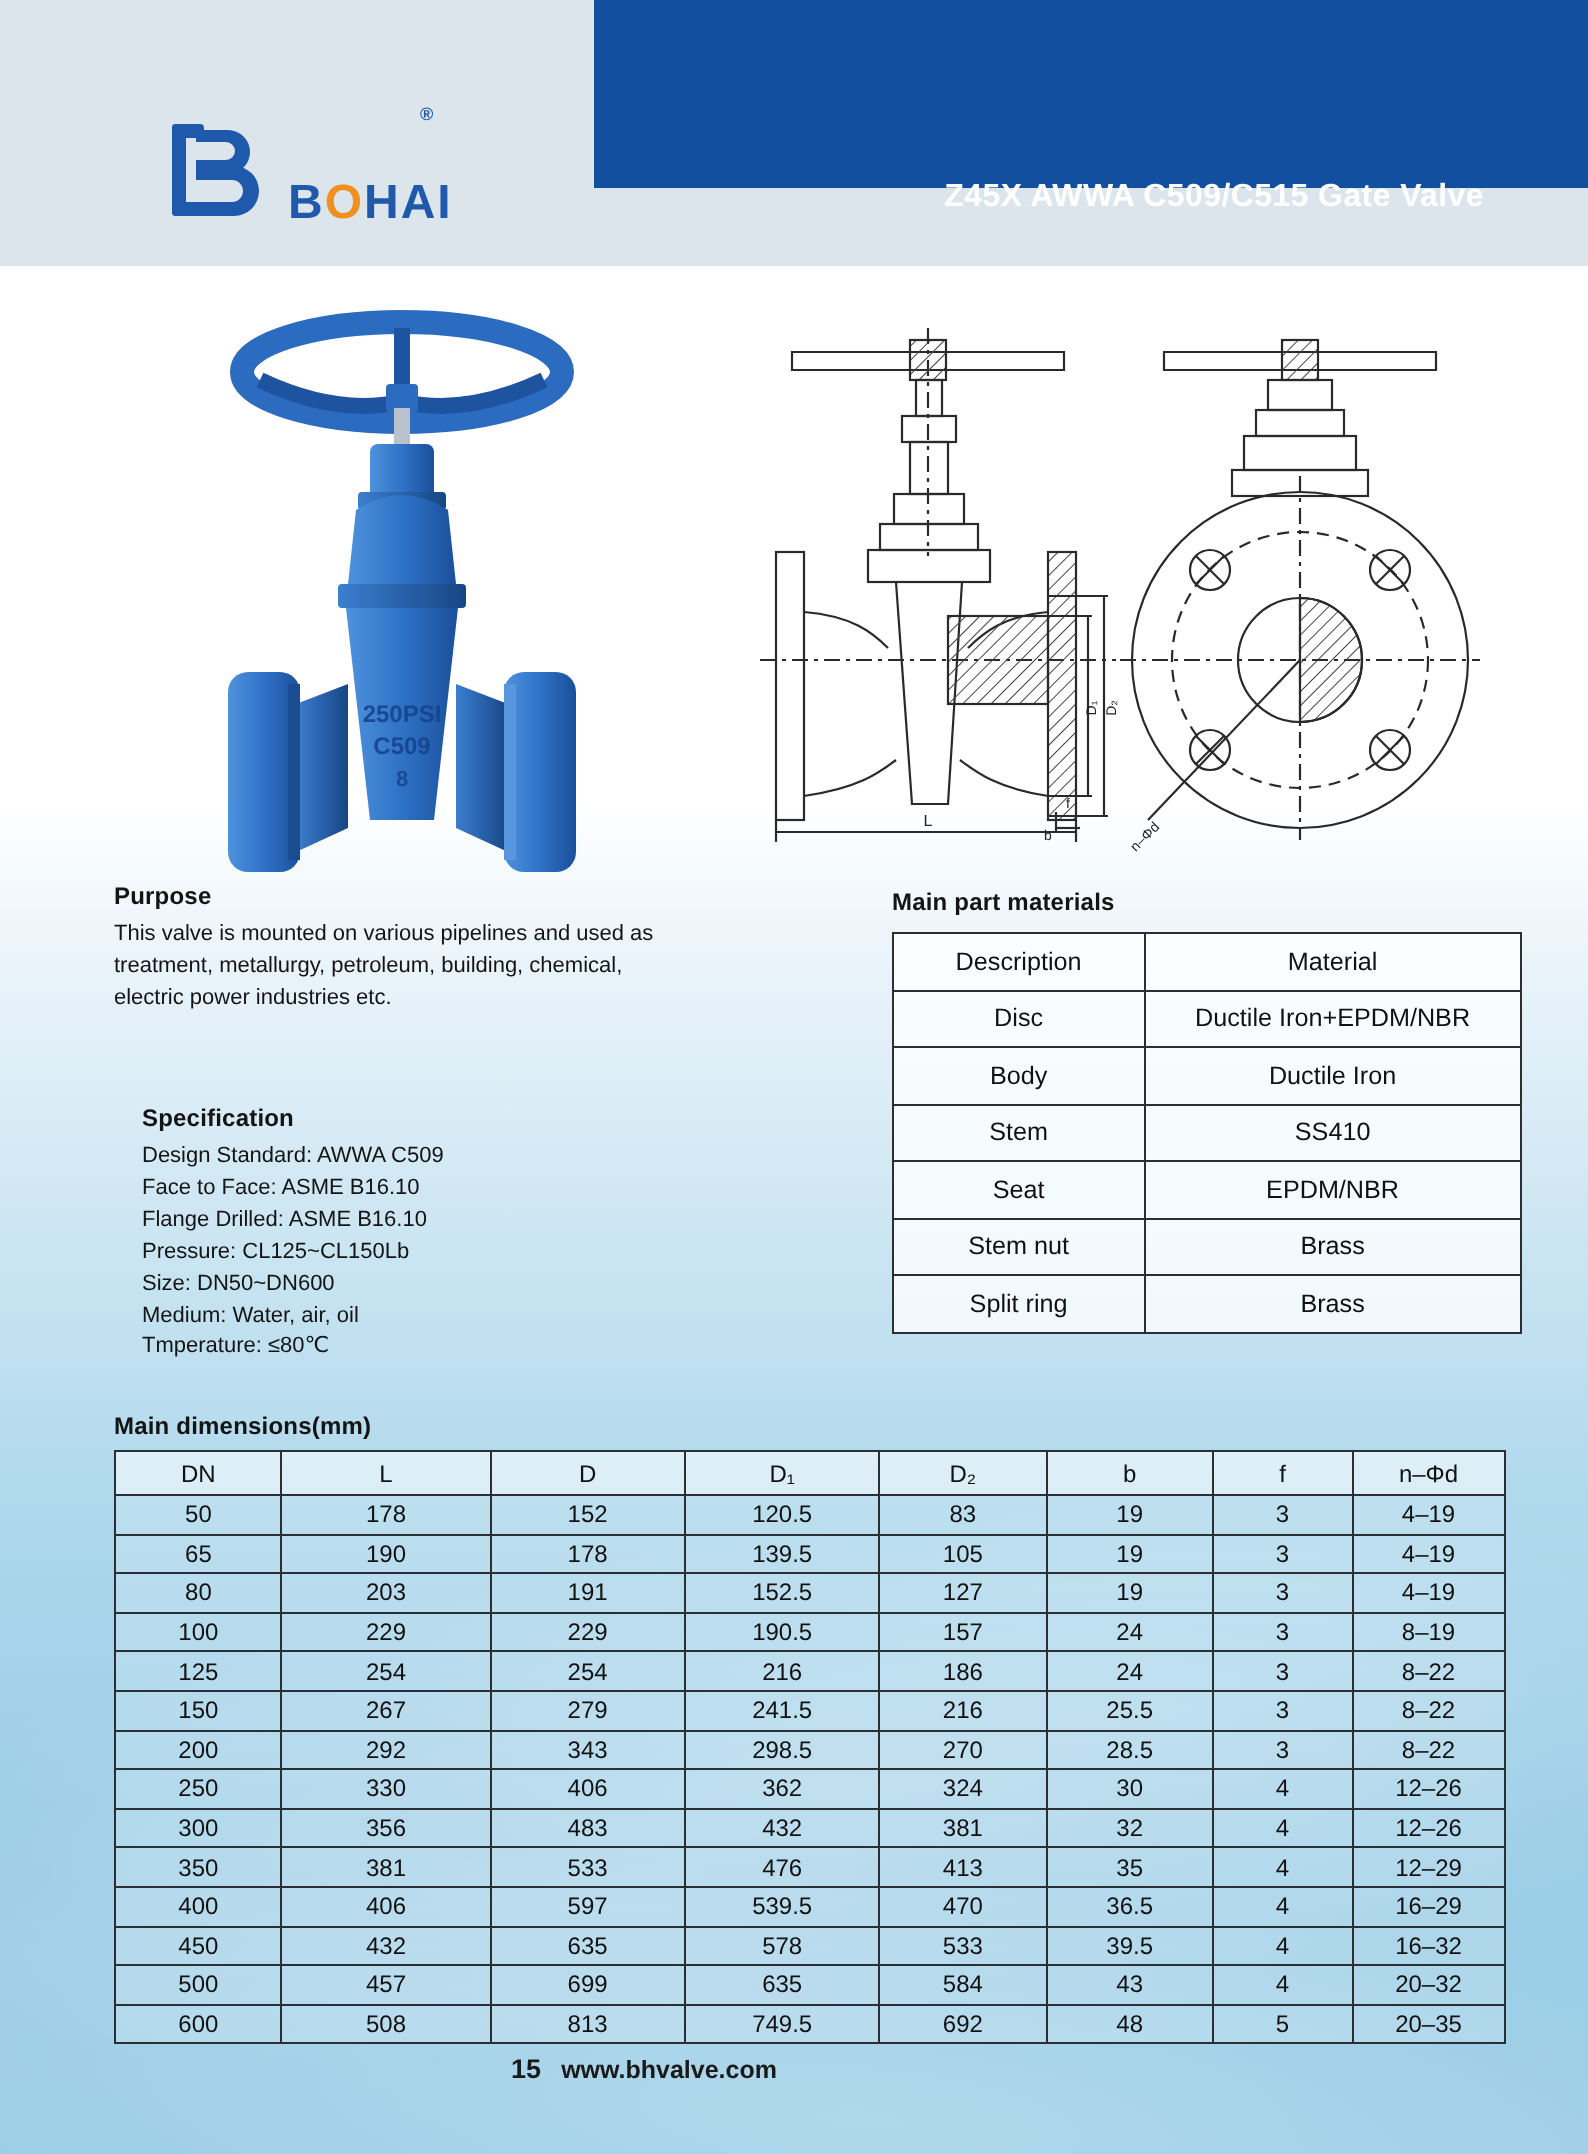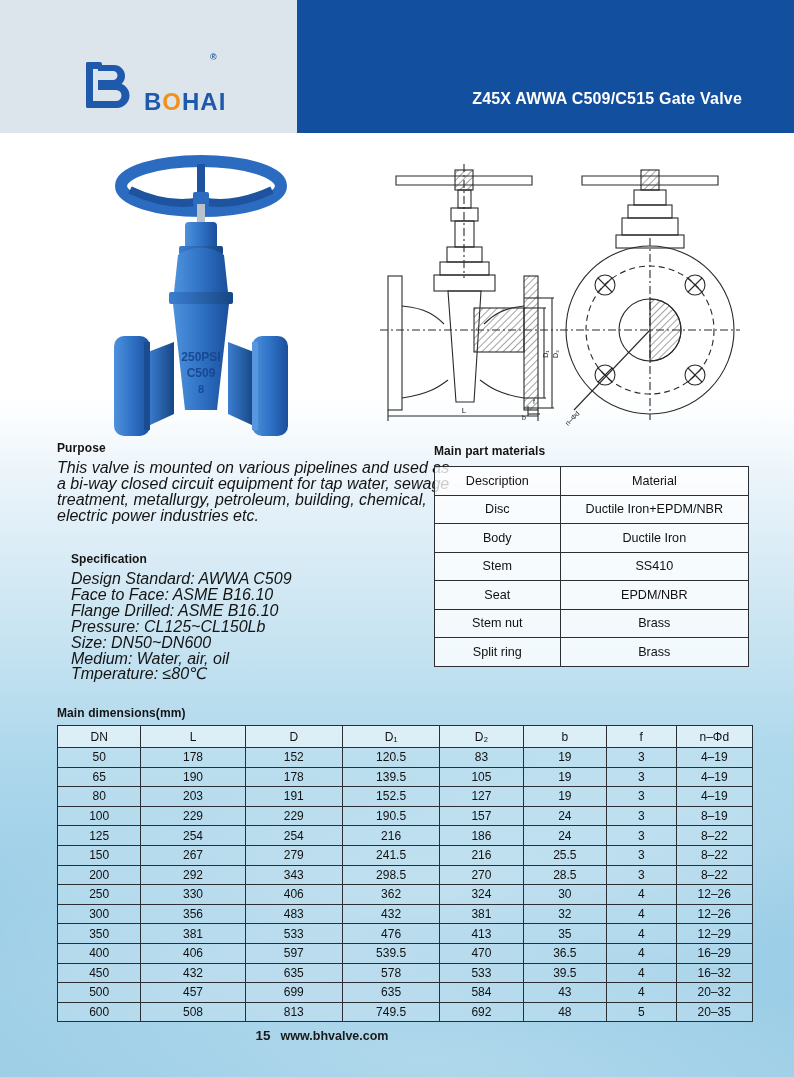--- a/index.html
+++ b/index.html
@@ -6,35 +6,35 @@
   body{font-family:"Liberation Sans","DejaVu Sans",sans-serif;background:#fff;}
   #page{
     position:relative;width:794px;height:1077px;overflow:hidden;
     background:linear-gradient(180deg,#ffffff 0%,#ffffff 37%,#e9f3fa 45%,#cfe7f3 56%,#aed8ec 70%,#9ccee7 84%,#9acde6 100%);
   }
   .swoosh{position:absolute;left:-120px;width:1100px;height:260px;border-radius:50%;
     background:radial-gradient(ellipse at center,rgba(255,255,255,0.22) 0%,rgba(255,255,255,0) 70%);
     transform:rotate(-7deg);pointer-events:none;}
   
   #header{position:absolute;left:0;top:0;width:794px;height:133px;background:#dde5ec;}
-  #header-banner{position:absolute;left:297px;top:0;width:497px;height:133px;background:#124f9e;}
+  #header-banner{position:absolute;left:297px;top:0;width:497px;height:94px;background:#124f9e;}
   #doc-title{position:absolute;right:52px;top:90px;color:#ffffff;font-size:16px;font-weight:700;letter-spacing:.2px;}
   #logo{position:absolute;left:84px;top:56px;display:flex;align-items:flex-end;}
   #logo-mark{position:relative;width:52px;height:58px;}
   #logo-reg{position:absolute;left:126px;top:-4px;font-size:9px;color:#1f59ab;font-weight:700;}
   .brand{font-weight:800;font-size:24px;letter-spacing:1px;line-height:1;margin-left:8px;}
   .brand .blue{color:#1f59ab;}
   .brand .orange{color:#f2901d;}
   
   #photo{position:absolute;left:108px;top:146px;}
   #drawings{position:absolute;left:378px;top:158px;}
   
   .section{position:absolute;color:#111;}
   .section h2{margin:0 0 5px 0;font-size:12px;font-weight:800;color:#141414;letter-spacing:.1px;}
-  .bodyline{font-size:16px;line-height:15.9px;white-space:nowrap;color:#141414;font-style:italic;}
+  .bodyline{font-size:11px;line-height:15.9px;white-space:nowrap;color:#141414;}
   
   .mat-table{border-collapse:collapse;table-layout:fixed;width:315px;margin-top:8px;}
   .mat-table th,.mat-table td{border:1.6px solid #2b2f33;height:27.5px;text-align:center;
     font-size:12.6px;font-weight:400;color:#111;background:rgba(255,255,255,0.78);padding:0;}
   
   .dim-table{border-collapse:collapse;table-layout:fixed;width:696px;margin-top:2px;}
   .dim-table th,.dim-table td{border:1.6px solid #2b2f33;text-align:center;font-size:12px;
     color:#111;padding:0;}
   .dim-table th{height:21px;font-weight:400;background:rgba(255,255,255,0.55);}
   .dim-table td{height:18.6px;background:rgba(255,255,255,0.18);}
@@ -188,40 +188,39 @@
       <text x="156" y="246" text-anchor="middle" font-size="7" fill="#222">f</text>
       <text x="146" y="262" text-anchor="middle" font-size="7" fill="#222">b</text>
       <text x="196" y="262" text-anchor="middle" font-size="7" fill="#222" transform="rotate(-45 196 262)">n–Φd</text>
     </svg>
   </div>
 
   <div class="section" style="left:57px;top:441px;">
     <h2>Purpose</h2>
     <div>
         <div class="bodyline">This valve is mounted on various pipelines and used as</div>
-        <div class="bodyline"> a bi-way closed circuit equipment for tap water, sewage</div>
         <div class="bodyline"> treatment, metallurgy, petroleum, building, chemical,</div>
         <div class="bodyline">electric power industries etc.</div>
       </div>
   </div>
 
   <div class="section" style="left:71px;top:552px;">
     <h2>Specification</h2>
     <div>
         <div class="bodyline">Design Standard: AWWA C509</div>
         <div class="bodyline">Face to Face: ASME B16.10</div>
         <div class="bodyline">Flange Drilled: ASME B16.10</div>
         <div class="bodyline">Pressure: CL125~CL150Lb</div>
         <div class="bodyline">Size: DN50~DN600</div>
         <div class="bodyline">Medium: Water, air, oil</div>
         <div class="bodyline">Tmperature: ≤80℃</div>
       </div>
   </div>
 
-  <div class="section" style="left:391px;top:444px;padding-left:43px;">
+  <div class="section" style="left:403px;top:444px;padding-left:43px;">
     <h2>Main part materials</h2>
     <table class="mat-table">
       <colgroup>
           <col style="width:40%">
           <col style="width:60%">
         </colgroup>
     <thead>
           <tr>
             <th>Description</th>
             <th>Material</th>

